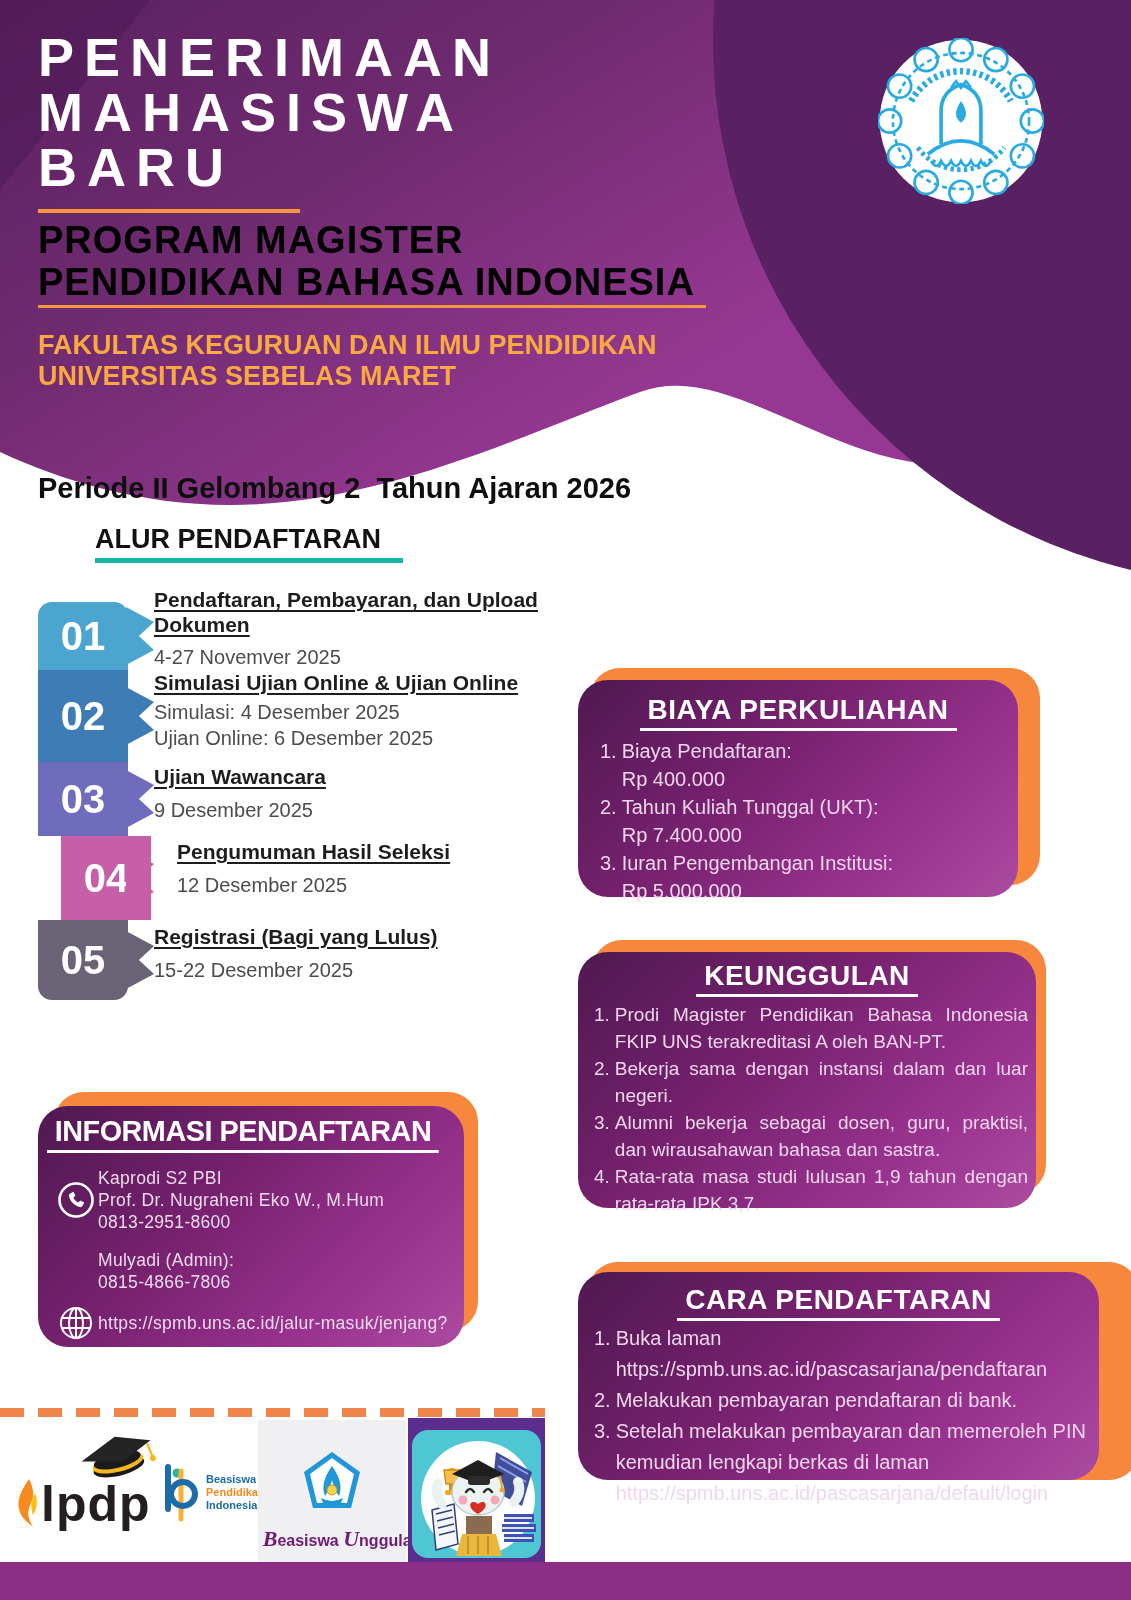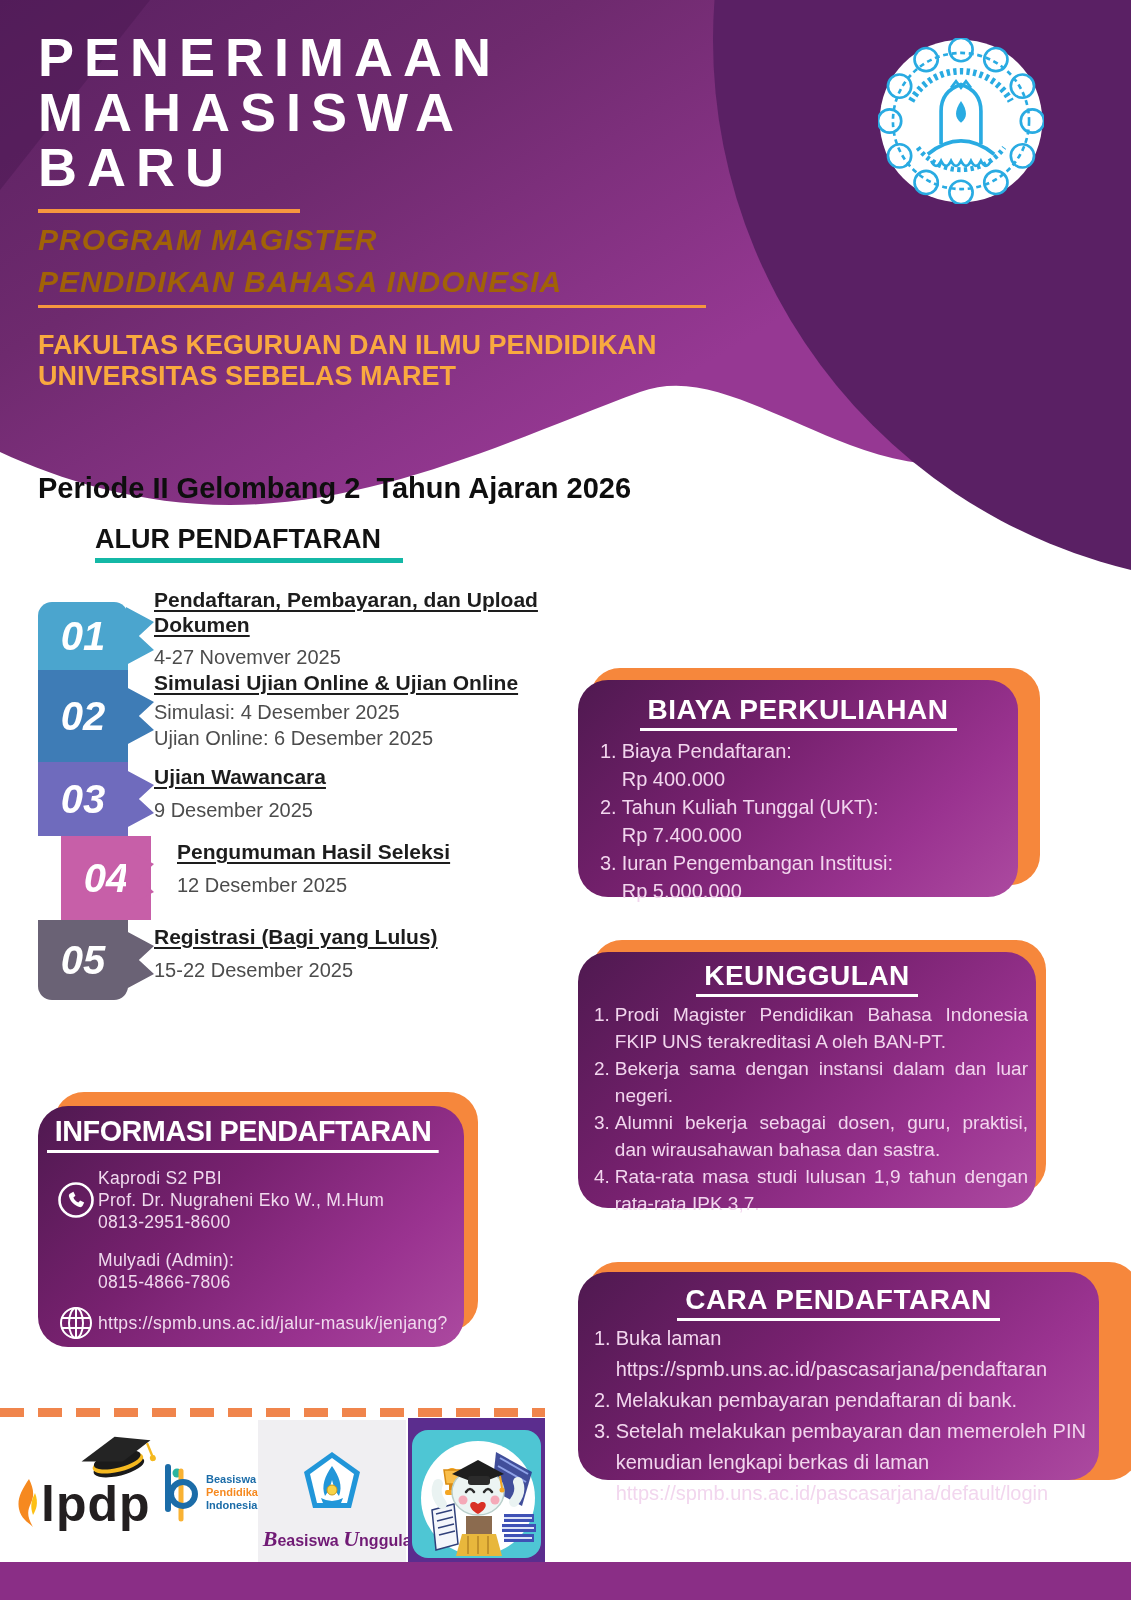--- a/index.html
+++ b/index.html
@@ -5,35 +5,35 @@
   html,body{margin:0;padding:0;}
   body{width:1131px;height:1600px;position:relative;overflow:hidden;background:#ffffff;
        font-family:"Liberation Sans","DejaVu Sans",sans-serif;}
   .abs{position:absolute;}
 
   
   #hero-svg{position:absolute;top:0;left:0;z-index:0;}
   .hero-title{left:38px;top:30px;z-index:3;color:#ffffff;font-weight:800;font-size:54px;
               line-height:55px;letter-spacing:10px;}
   .hero-rule1{left:38px;top:209px;width:262px;height:4px;background:#F6973F;z-index:3;}
-  .hero-sub{left:38px;top:219px;z-index:3;color:#a16207;font-weight:800;font-size:30px;line-height:42px;letter-spacing:1px;font-style:italic;}
+  .hero-sub{left:38px;top:219px;z-index:3;color:#000000;font-weight:800;font-size:38px;line-height:42px;letter-spacing:1px;}
   .hero-rule2{left:38px;top:305px;width:668px;height:3px;background:#F6973F;z-index:3;}
   .hero-fac{left:38px;top:330px;z-index:3;color:#F9A93F;font-weight:800;font-size:27px;line-height:31px;}
   #uns-logo{left:878px;top:38px;width:166px;height:166px;z-index:4;}
 
   
   .periode{left:38px;top:472px;font-size:29px;font-weight:800;color:#0e0e0e;white-space:pre-wrap;z-index:3;}
   .alur-heading{left:95px;top:524px;font-size:27px;font-weight:800;color:#121212;
                 border-bottom:5px solid #14b8a6;padding:0 22px 3px 0;z-index:3;}
 
   
   #steps{left:38px;top:602px;width:525px;z-index:3;}
   .step-row{display:flex;position:relative;}
   .step-block{width:90px;flex:0 0 90px;display:flex;align-items:center;justify-content:center;
-              color:#fff;font-weight:800;font-size:40px;position:relative;font-style:italic;}
+              color:#fff;font-weight:800;font-size:40px;position:relative;}
   .step-chev{position:absolute;left:88px;top:50%;transform:translateY(-50%);width:28px;height:58px;
              clip-path:polygon(0 0,100% 26%,46% 50%,100% 74%,0 100%);z-index:2;}
   .step-text{padding-left:26px;flex:1;}
   .step-title{font-size:21px;font-weight:800;color:#1d1d1d;line-height:1.17;
               text-decoration:underline;text-decoration-thickness:2px;text-underline-offset:3px;max-width:430px;}
   .step-date{font-size:20px;color:#4c4c4c;line-height:1.3;margin-top:7px;}
   .r1 .step-block{border-radius:14px 14px 0 0;}
   .r5 .step-block{border-radius:0 0 14px 14px;}
   .r1{height:68px;}  .r2{height:92px;}  .r3{height:74px;}  .r4{height:84px;padding-left:23px;}  .r5{height:80px;}
   .r1 .step-text{margin-top:-14px;} .r2 .step-text{margin-top:1px;}

